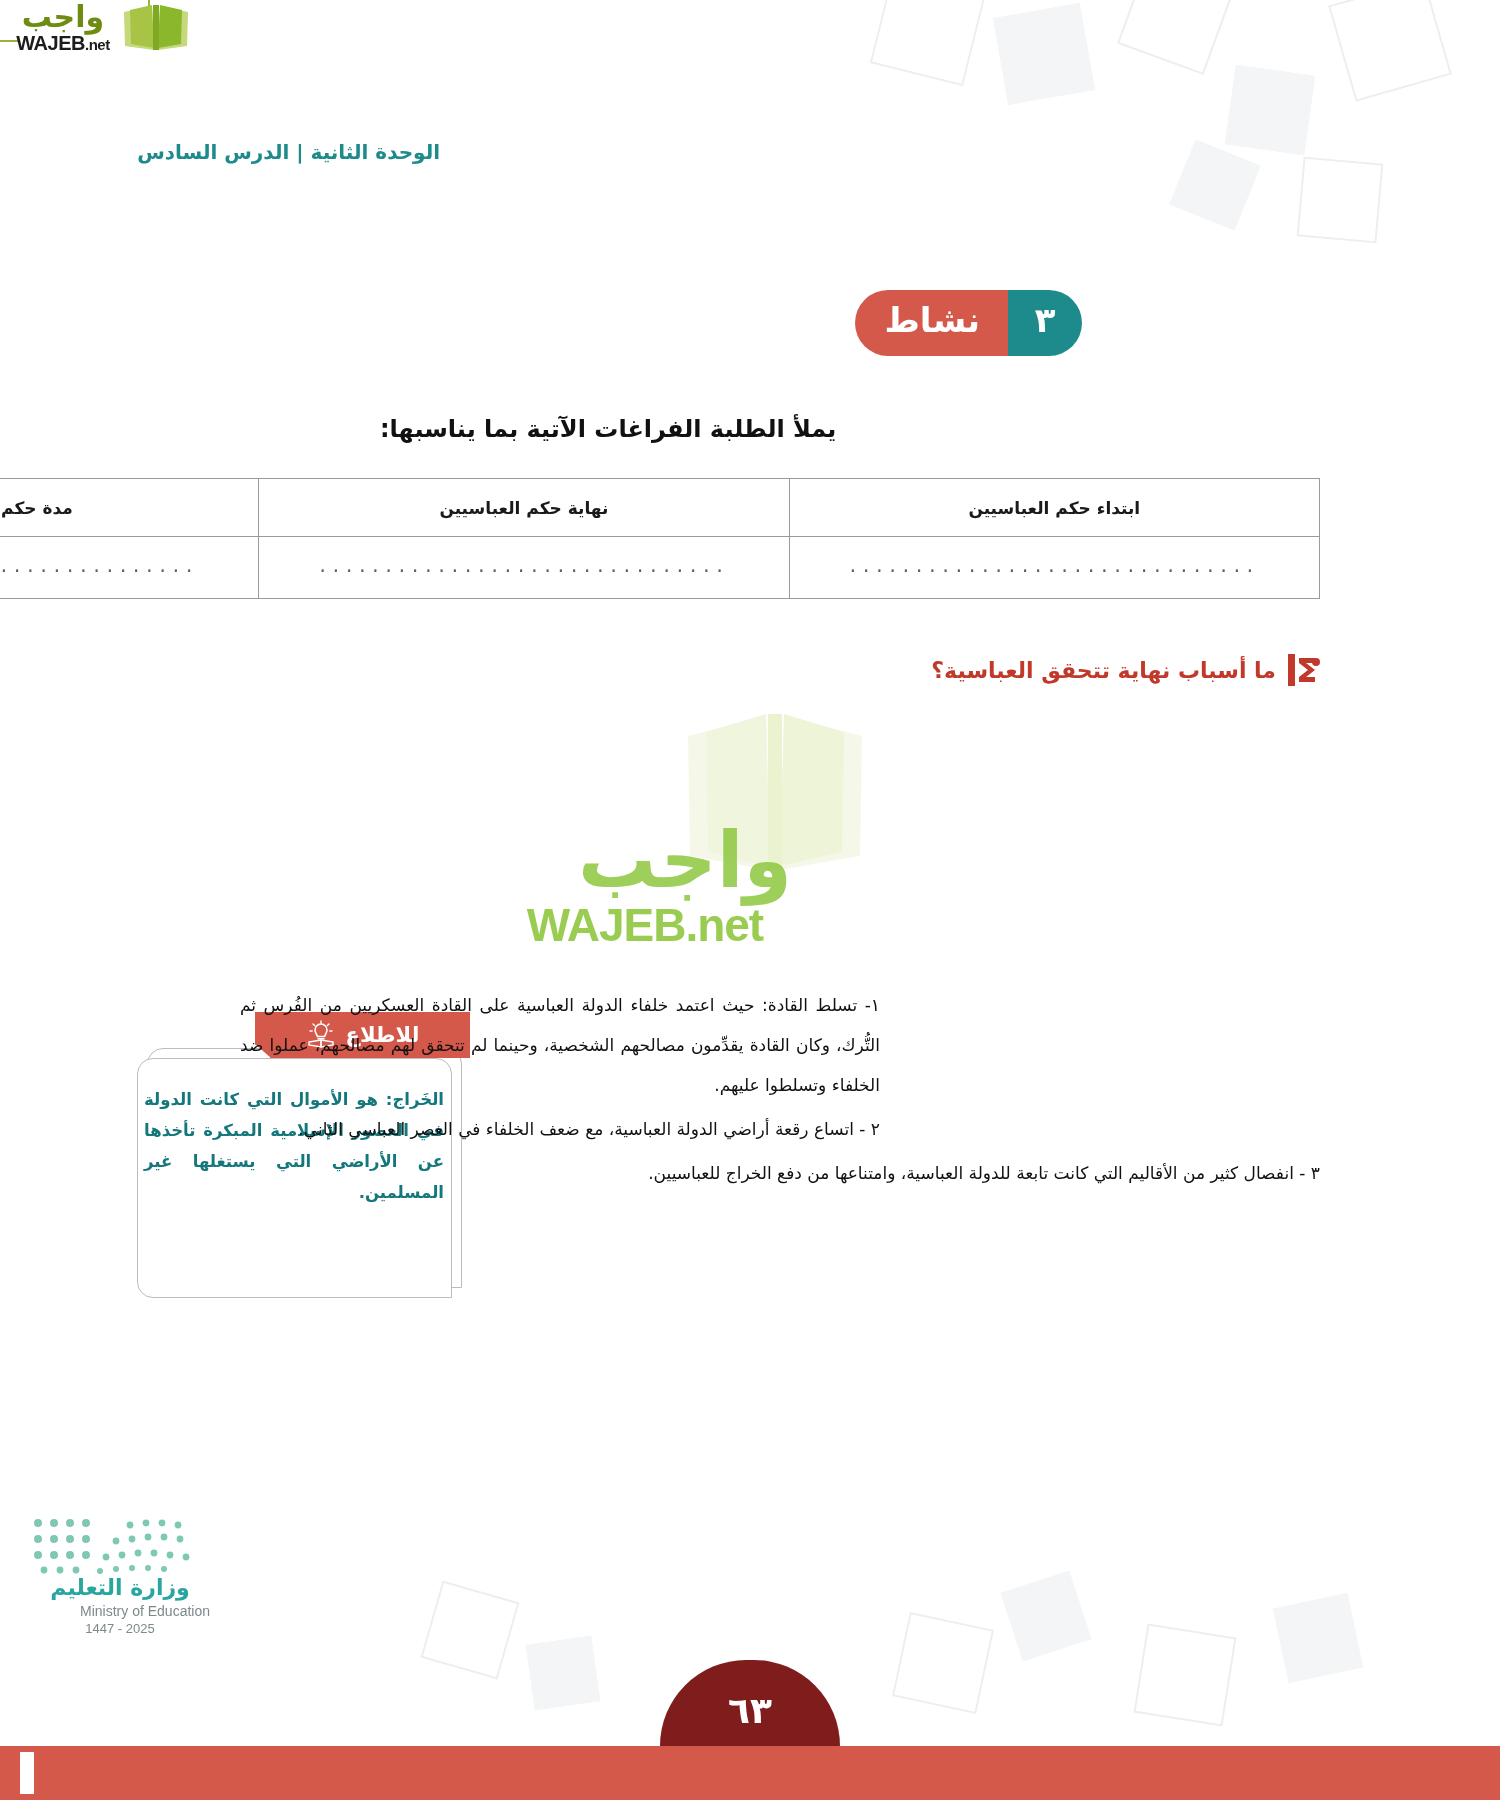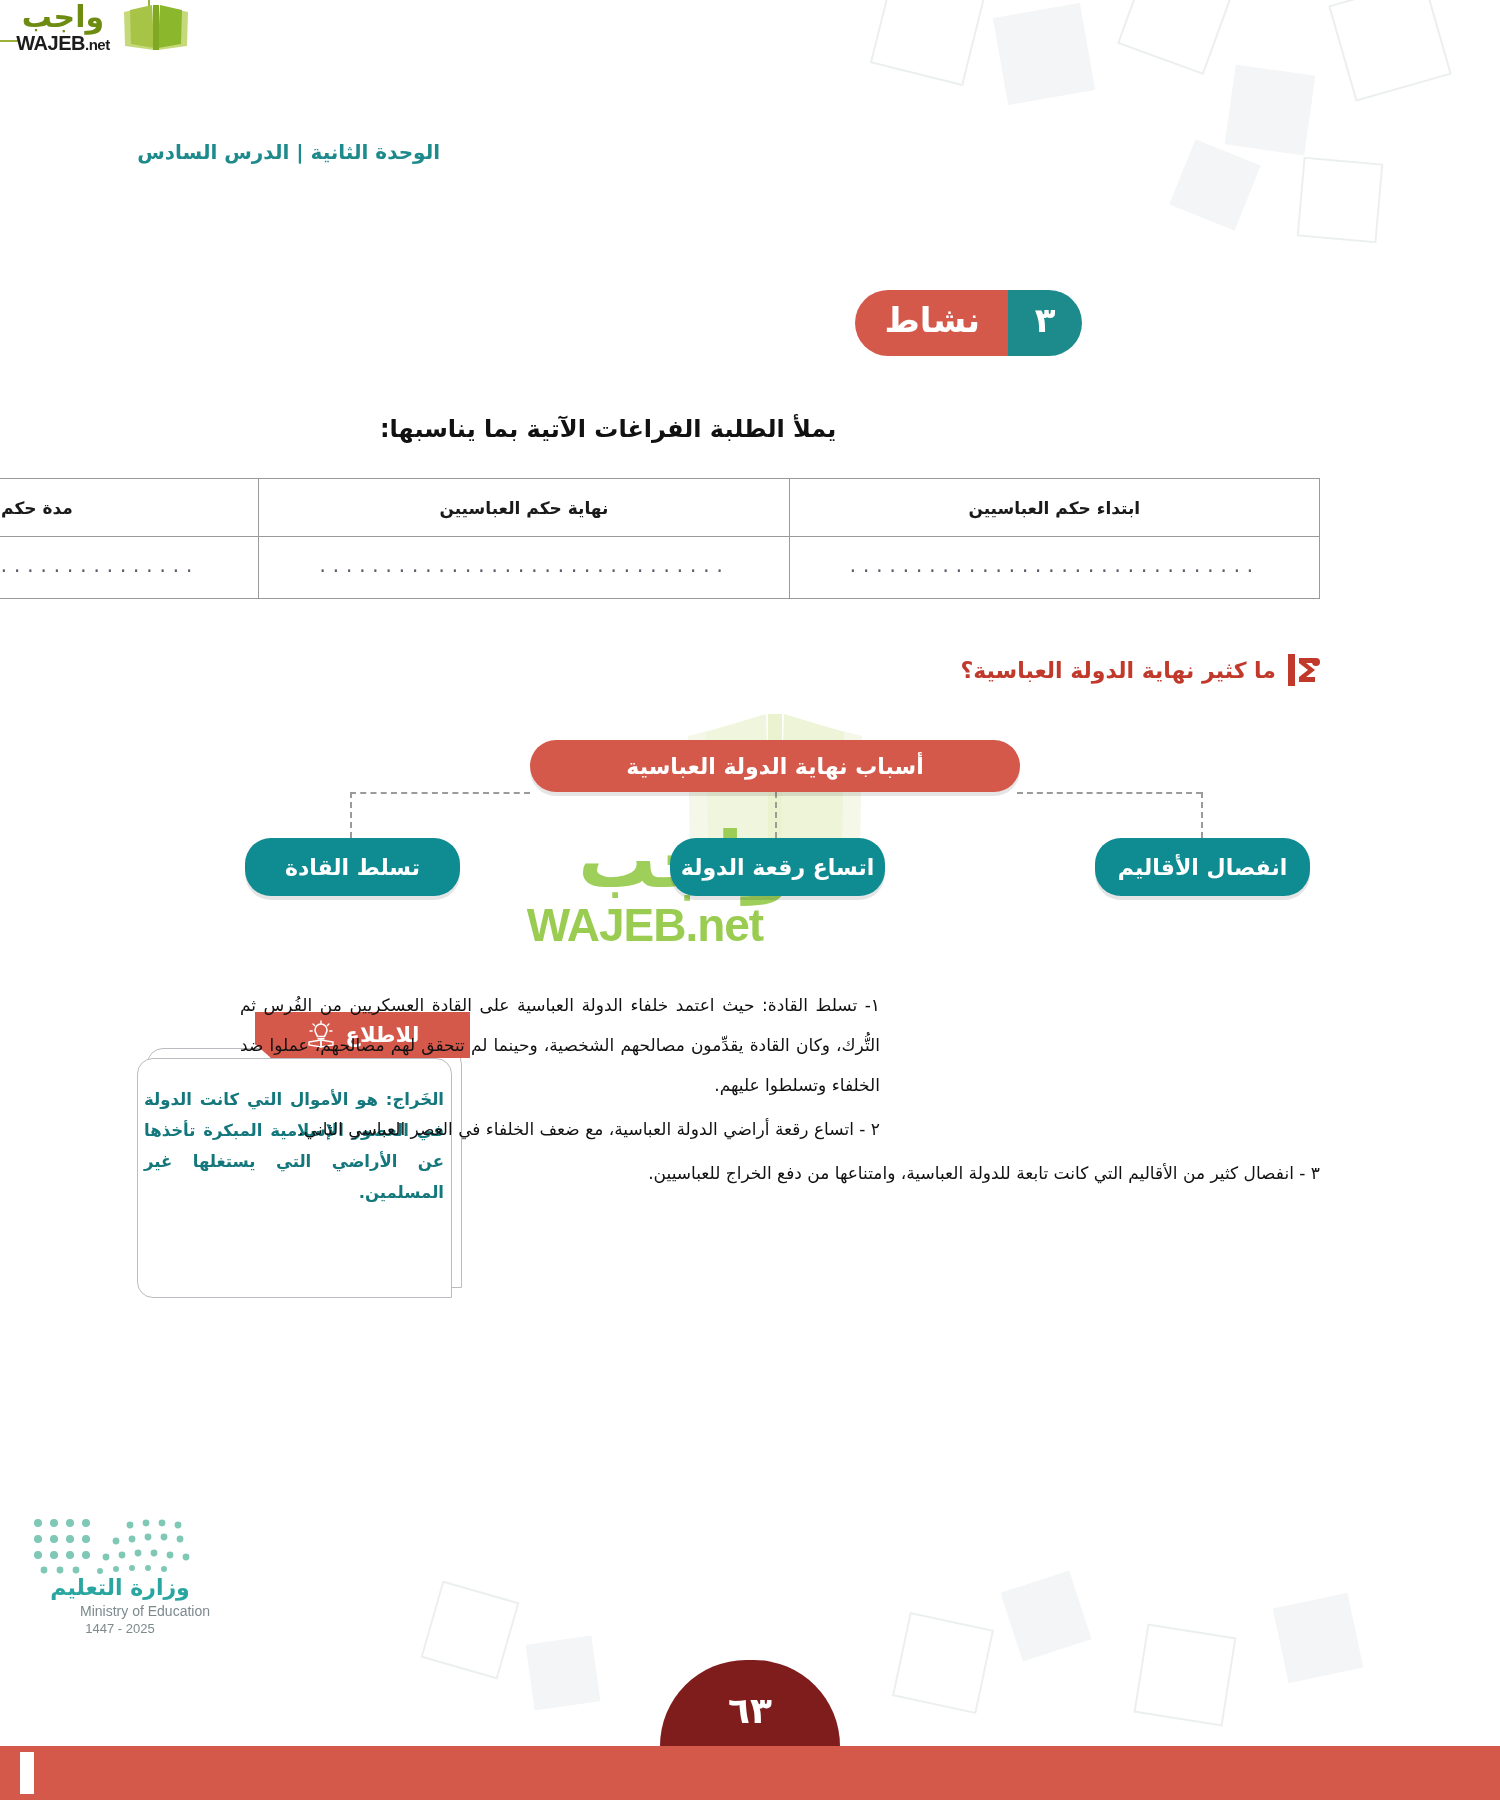--- a/index.html
+++ b/index.html
@@ -283,48 +283,35 @@
       </tr>
     </tbody>
   </table>
 
   <div class="question-row">
     <svg class="q-icon" viewBox="0 0 34 36">
       <rect x="2" y="2" width="7" height="32" fill="#c0392b"></rect>
       <path d="M13 6 h16 v5 h-9 l9 7 -9 7 h9 v5 h-16 l0 -5 9 -7 -9 -7 z" fill="#c0392b"></path>
       <circle cx="30" cy="10" r="4" fill="#c0392b"></circle>
     </svg>
-    <div class="question-text">ما كثير نهاية الدولة العباسية؟</div>
+    <div class="question-text">ما أسباب نهاية تتحقق العباسية؟</div>
   </div>
 
   <div class="wm-big">
     <svg class="wm-big-book" viewBox="0 0 190 170">
       <path d="M8 26 L86 6 L90 160 L10 146 Z" fill="#e9f0cd"></path>
       <path d="M26 22 L86 4 L90 156 L28 142 Z" fill="#e0ebb8"></path>
       <path d="M182 26 L104 6 L100 160 L180 146 Z" fill="#e9f0cd"></path>
       <path d="M164 22 L104 4 L100 156 L162 142 Z" fill="#dbe8ab"></path>
       <rect x="88" y="4" width="14" height="156" fill="#d4e398"></rect>
     </svg>
     <div class="wm-big-ar">واجب</div>
     <div class="wm-big-lat">WAJEB.net</div>
   </div>
 
-  <div class="diagram">
-
-    <div class="dash-h" style="right:118px; top:52px; width:185px;"></div>
-    <div class="dash-v" style="right:117px; top:52px; height:46px;"></div>
-    <div class="dash-v" style="right:543px; top:52px; height:46px;"></div>
-    <div class="dash-h" style="right:790px; top:52px; width:180px;"></div>
-    <div class="dash-v" style="right:968px; top:52px; height:46px;"></div>
-
-    <div class="node node-root">أسباب نهاية الدولة العباسية</div>
-    <div class="node node-child node-c1">انفصال الأقاليم</div>
-    <div class="node node-child node-c2">اتساع رقعة الدولة</div>
-    <div class="node node-child node-c3">تسلط القادة</div>
-  </div>
 
   <div class="note-box">
     <div class="note-frame-a"></div>
     <div class="note-frame-b"></div>
     <div class="note-tab">
       <span>للاطلاع</span>
       <svg width="30" height="30" viewBox="0 0 30 30">
         <path d="M15 4 a6 6 0 0 1 6 6 c0 3 -2 4.5 -2.5 6.5 h-7 C11 14.5 9 13 9 10 a6 6 0 0 1 6 -6 z" fill="none" stroke="#fff" stroke-width="1.6"></path>
         <rect x="11.5" y="18" width="7" height="1.6" fill="#fff"></rect>
         <path d="M15 1 v2.2 M7 4 l1.6 1.6 M23 4 l-1.6 1.6 M4 11 h2.2 M26 11 h-2.2" stroke="#fff" stroke-width="1.4" stroke-linecap="round"></path>

